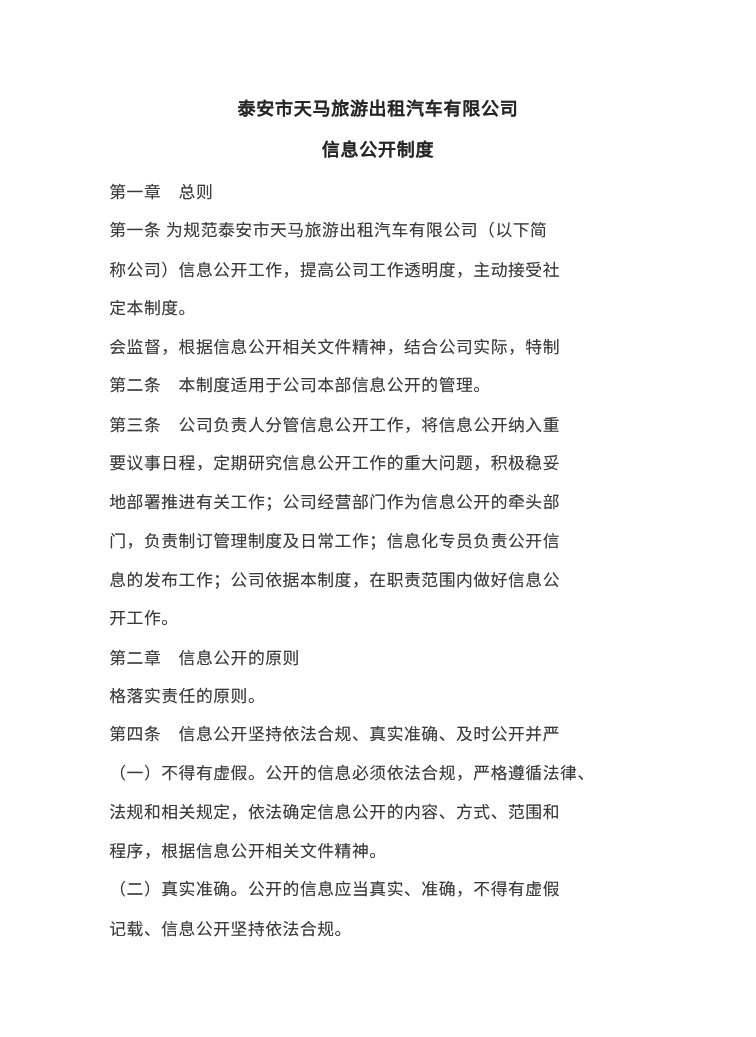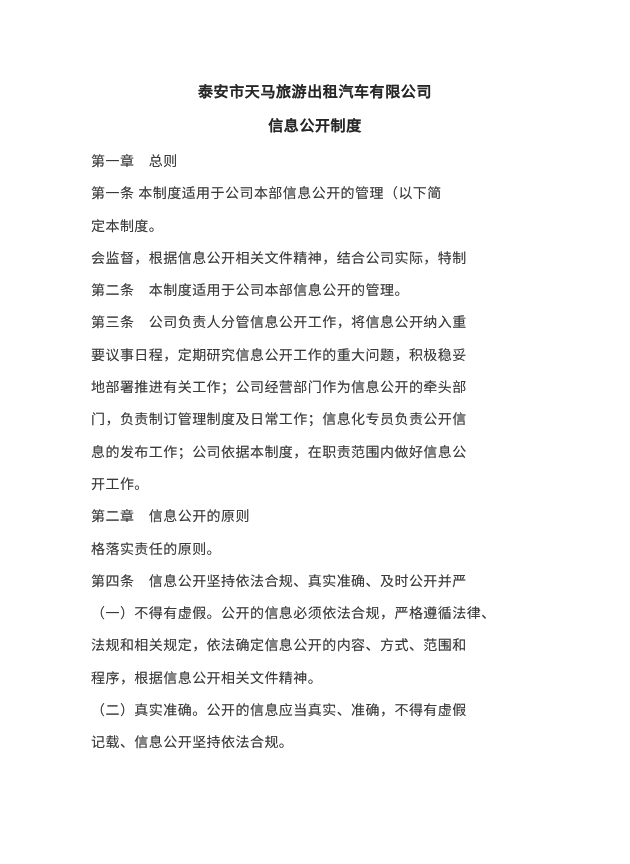--- a/index.html
+++ b/index.html
@@ -54,21 +54,22 @@
 </head>
 <body>
 
 <div class="page">
   <div class="title-block">
     <div class="title-line">泰安市天马旅游出租汽车有限公司</div>
     <div class="title-line">信息公开制度</div>
   </div>
   <div class="body-block">
       <div class="doc-line">第一章　总则</div>
-      <div class="doc-line">第一条 本制度适用于公司本部信息公开的管理（以下简</div>
+      <div class="doc-line">第一条 为规范泰安市天马旅游出租汽车有限公司（以下简</div>
+      <div class="doc-line">称公司）信息公开工作，提高公司工作透明度，主动接受社</div>
       <div class="doc-line">定本制度。</div>
       <div class="doc-line">会监督，根据信息公开相关文件精神，结合公司实际，特制</div>
       <div class="doc-line">第二条　本制度适用于公司本部信息公开的管理。</div>
       <div class="doc-line">第三条　公司负责人分管信息公开工作，将信息公开纳入重</div>
       <div class="doc-line">要议事日程，定期研究信息公开工作的重大问题，积极稳妥</div>
       <div class="doc-line">地部署推进有关工作；公司经营部门作为信息公开的牵头部</div>
       <div class="doc-line">门，负责制订管理制度及日常工作；信息化专员负责公开信</div>
       <div class="doc-line">息的发布工作；公司依据本制度，在职责范围内做好信息公</div>
       <div class="doc-line">开工作。</div>
       <div class="doc-line">第二章　信息公开的原则</div>

